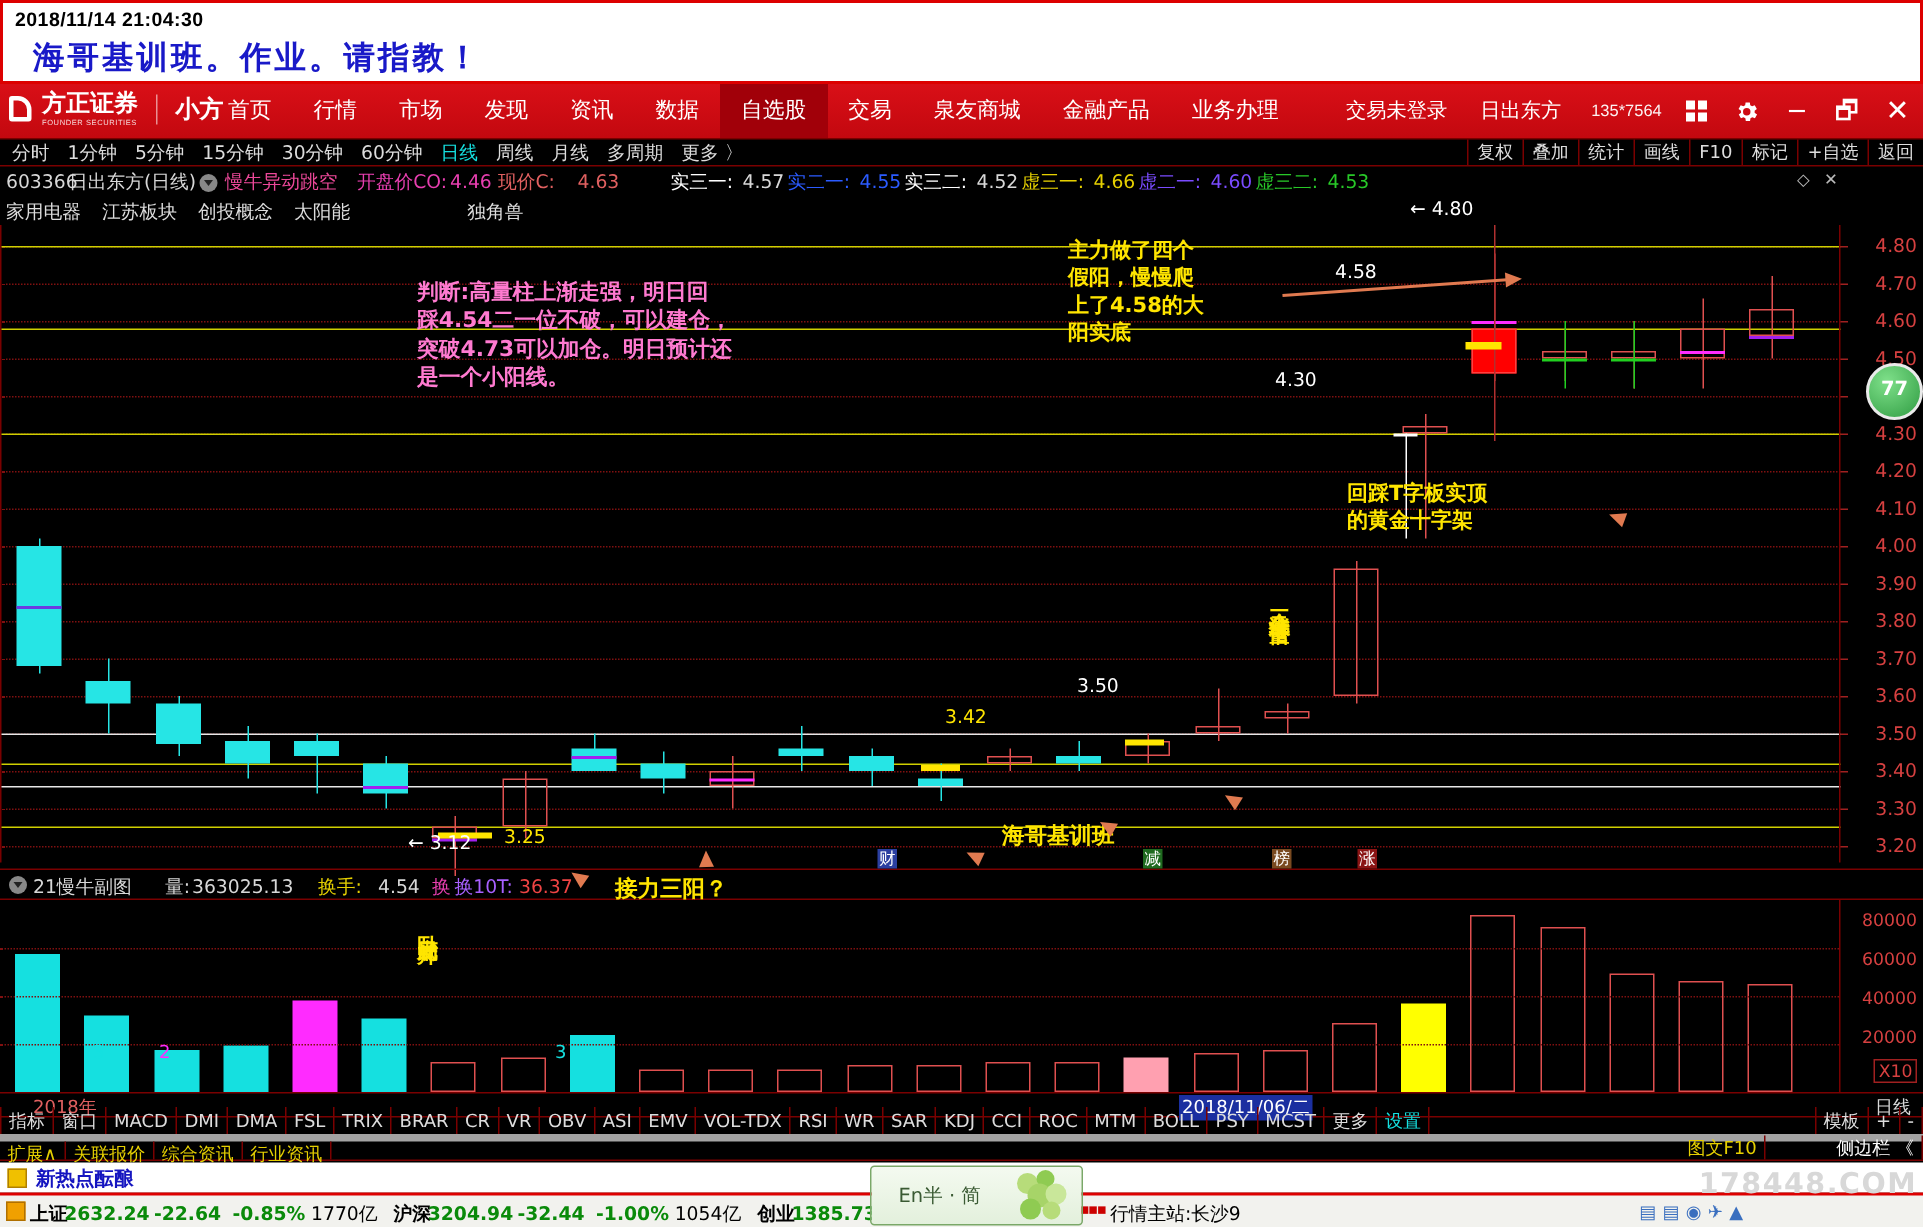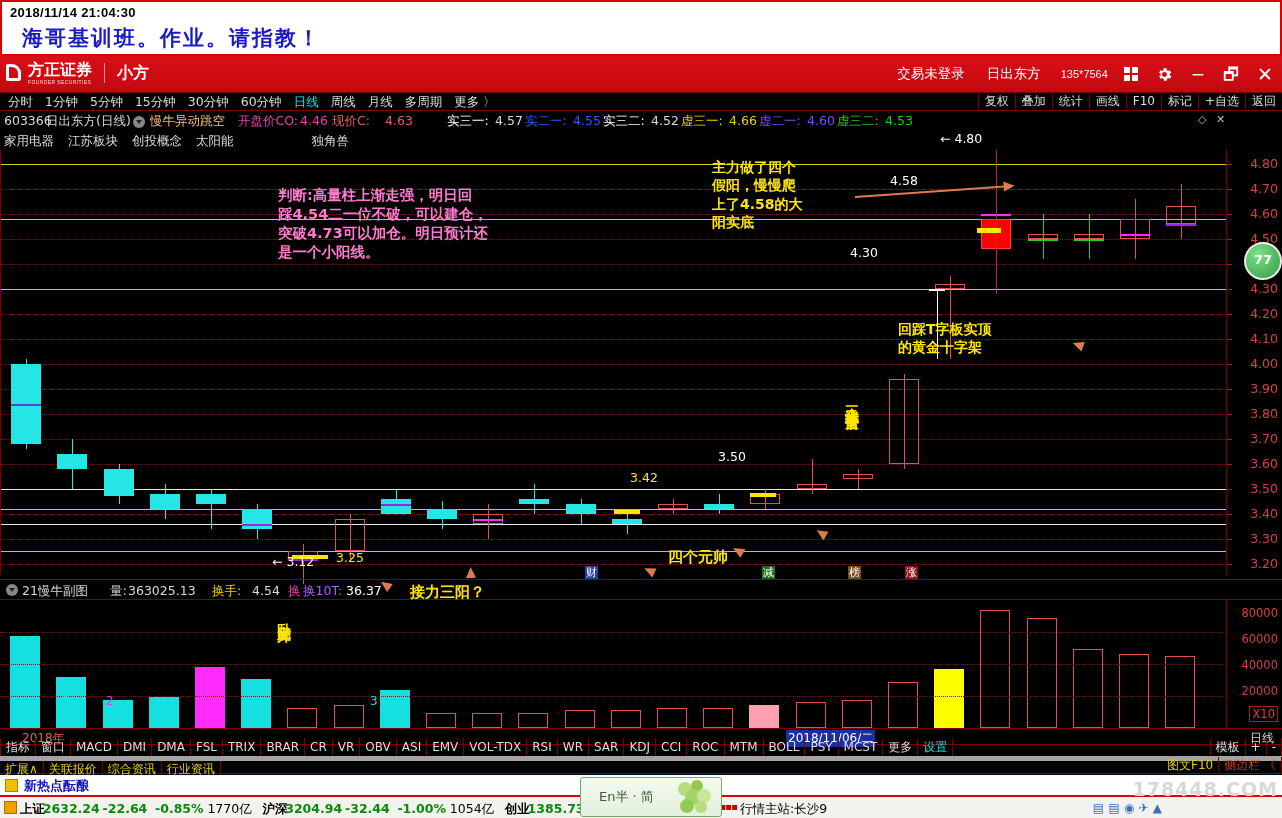--- a/index.html
+++ b/index.html
@@ -120,20 +120,33 @@
   <div class="navbar">
     <div class="brand">
       <span class="brand-mark"></span>
       <span>
         <span class="brand-cn">方正证券</span>
         <span class="brand-en">FOUNDER SECURITIES</span>
       </span>
       <span class="brand-sep"></span>
       <span class="brand-sub">小方</span>
     </div>
+    <div class="nav-items" id="nav-items">
+        <div class="nav-item">首页</div>
+        <div class="nav-item">行情</div>
+        <div class="nav-item">市场</div>
+        <div class="nav-item">发现</div>
+        <div class="nav-item">资讯</div>
+        <div class="nav-item">数据</div>
+        <div class="nav-item active">自选股</div>
+        <div class="nav-item">交易</div>
+        <div class="nav-item">泉友商城</div>
+        <div class="nav-item">金融产品</div>
+        <div class="nav-item">业务办理</div>
+      </div>
     <div class="nav-right">
       <span class="litem">交易未登录</span>
       <span class="litem">日出东方</span>
       <span class="nav-res">135*7564</span>
       <span class="ic ic-grid">
           <i></i>
           <i></i>
           <i></i>
           <i></i>
         </span>
@@ -171,21 +184,21 @@
         <span class="pb-rbtn">标记</span>
         <span class="pb-rbtn">+自选</span>
         <span class="pb-rbtn">返回</span>
       </div>
   </div>
 
   <div class="quoteline">
     <span class="q" style="left:4px;color:#d8d8d8;">603366</span>
     <span class="q" style="left:46px;color:#d8d8d8;">日出东方(日线)</span>
     <span class="dropdot" style="left:133px;"></span>
-    <span class="q" style="left:150px;color:#fdba74;">慢牛异动跳空</span>
+    <span class="q" style="left:150px;color:#ec4899;">慢牛异动跳空</span>
     <span class="q" style="left:238px;color:#e83fb0;">开盘价CO:</span>
     <span class="q" style="left:300px;color:#e83fb0;">4.46</span>
     <span class="q" style="left:332px;color:#e06060;">现价C:</span>
     <span class="q" style="left:385px;color:#e06060;">4.63</span>
     <span id="qstats"><span class="q" style="left: 447px; color: rgb(255, 255, 255);">实三一:</span><span class="q" style="left: 495px; color: rgb(216, 216, 216);">4.57</span><span class="q" style="left: 525px; color: rgb(43, 91, 255);">实二一:</span><span class="q" style="left: 573px; color: rgb(43, 91, 255);">4.55</span><span class="q" style="left: 603px; color: rgb(255, 255, 255);">实三二:</span><span class="q" style="left: 651px; color: rgb(216, 216, 216);">4.52</span><span class="q" style="left: 681px; color: rgb(230, 208, 0);">虚三一:</span><span class="q" style="left: 729px; color: rgb(230, 208, 0);">4.66</span><span class="q" style="left: 759px; color: rgb(122, 75, 255);">虚二一:</span><span class="q" style="left: 807px; color: rgb(122, 75, 255);">4.60</span><span class="q" style="left: 837px; color: rgb(40, 200, 40);">虚三二:</span><span class="q" style="left: 885px; color: rgb(40, 200, 40);">4.53</span></span>
     <span class="q" style="left:1198px;color:#bbb;font-size:11px;">◇</span>
     <span class="q" style="left:1216px;color:#bbb;font-size:11px;">✕</span>
   </div>
 
   <div class="sectorline">
@@ -329,21 +342,21 @@
 
   <div class="subhdr">
     <span class="dropdot" style="left:6px;top:4px;"></span>
     <span class="t" style="left:22px;color:#d8d8d8;">21慢牛副图</span>
     <span class="t" style="left:110px;color:#d8d8d8;">量:</span>
     <span class="t" style="left:128px;color:#d8d8d8;">363025.13</span>
     <span class="t" style="left:212px;color:#e6d000;">换手:</span>
     <span class="t" style="left:252px;color:#d8d8d8;">4.54</span>
     <span class="t" style="left:288px;color:#e83fb0;">换</span>
     <span class="t" style="left:303px;color:#a860ff;">换10T:</span>
-    <span class="t" style="left:346px;color:#ffffff;">36.37</span>
+    <span class="t" style="left:346px;color:#ef4444;">36.37</span>
   </div>
 
   <div class="subarea" id="subarea">
       <div class="vol" style="left: 10.1px; width: 30px; height: 92.16px; background: rgb(21, 224, 224);"></div>
       <div class="vol" style="left: 56.3px; width: 30px; height: 51.2px; background: rgb(21, 224, 224);"></div>
       <div class="vol" style="left: 102.5px; width: 30px; height: 28.16px; background: rgb(21, 224, 224);"></div>
       <div class="vol" style="left: 148.7px; width: 30px; height: 30.72px; background: rgb(21, 224, 224);"></div>
       <div class="vol" style="left: 194.9px; width: 30px; height: 61.44px; background: rgb(255, 43, 255);"></div>
       <div class="vol" style="left: 241.1px; width: 30px; height: 48.64px; background: rgb(21, 224, 224);"></div>
       <div class="vol" style="left: 287.3px; width: 30px; height: 20.48px; border: 1px solid rgb(224, 80, 80); background: transparent; box-sizing: border-box;"></div>
@@ -421,21 +434,21 @@
       <span class="ind">-</span>
     </div>
   <div class="extbar" id="extbar">
       <span class="ext" style="color: rgb(230, 208, 0);">扩展∧</span>
       <span class="ext" style="color: rgb(230, 208, 0);">关联报价</span>
       <span class="ext" style="color: rgb(230, 208, 0);">综合资讯</span>
       <span class="ext" style="color: rgb(230, 208, 0);">行业资讯</span>
     </div>
   <div class="extbar-right" id="extbar-right">
       <span class="ext" style="color: rgb(230, 208, 0);">图文F10</span>
-      <span class="ext" style="color: #c2410c;">侧边栏 《</span>
+      <span class="ext" style="color: #ffffff; margin-left: 42px;">侧边栏 《</span>
     </div>
 
   <div class="newsbar">
     <span class="sq"></span>
     <span class="txt">新热点酝酿</span>
   </div>
 
   <div class="statusbar">
     <span class="sb" style="left:4px;"><span style="display:inline-block;width:11px;height:11px;background:#f0a000;border:1px solid #b07000;"></span></span>
     <span id="idxline"><span class="sb" style="left: 20px; color: rgb(0, 0, 0);">上证</span><span class="sb" style="left: 42.8px; color: rgb(10, 138, 10);">2632.24</span><span class="sb" style="left: 102.6px; color: rgb(10, 138, 10);">-22.64</span><span class="sb" style="left: 155px; color: rgb(10, 138, 10);">-0.85%</span><span class="sb" style="left: 207.4px; color: rgb(0, 0, 0); font-weight: normal;">1770亿</span><span class="sb" style="left: 262.4px; color: rgb(0, 0, 0);">沪深</span><span class="sb" style="left: 285.2px; color: rgb(10, 138, 10);">3204.94</span><span class="sb" style="left: 345px; color: rgb(10, 138, 10);">-32.44</span><span class="sb" style="left: 397.4px; color: rgb(10, 138, 10);">-1.00%</span><span class="sb" style="left: 449.8px; color: rgb(0, 0, 0); font-weight: normal;">1054亿</span><span class="sb" style="left: 504.8px; color: rgb(0, 0, 0);">创业</span><span class="sb" style="left: 527.6px; color: rgb(10, 138, 10);">1385.73</span><span class="sb" style="left: 587.4px; color: rgb(10, 138, 10);">-6.32</span></span>
@@ -467,21 +480,21 @@
 踩4.54二一位不破，可以建仓，
 突破4.73可以加仓。明日预计还
 是一个小阳线。</div>
     <div class="anno yellow" style="left: 712px; top: 158px;">主力做了四个
 假阳，慢慢爬
 上了4.58的大
 阳实底</div>
     <div class="anno yellow" style="left: 898px; top: 320px;">回踩T字板实顶
 的黄金十字架</div>
     <div class="anno yellow vert" style="left: 843px; top: 395px;">三个涨停倍量</div>
-    <div class="anno yellow" style="left: 668px; top: 548px; font-size: 15px;">四个元帅</div>
+    <div class="anno yellow" style="left: 668px; top: 548px; font-size: 15px;">海哥基训班</div>
     <div class="anno yellow" style="left: 410px; top: 583px; font-size: 15px;">接力三阳？</div>
     <div class="anno yellow vert" style="left: 275px; top: 612px; font-size: 14px;">卧底元帅</div>
     <div class="arrow" style="left: 855px; top: 196px; width: 160px; height: 2px; transform: rotate(-4deg);">
       <div class="shaft" style="width:150px"></div>
       <div class="head" style="left:149px"></div>
     </div>
     <div class="arrow" style="left: 960px; top: 301px; height: 2px; transform: rotate(200deg);">
       <div class="shaft" style="width:-130px"></div>
       <div class="head" style="left:-131px"></div>
     </div>

